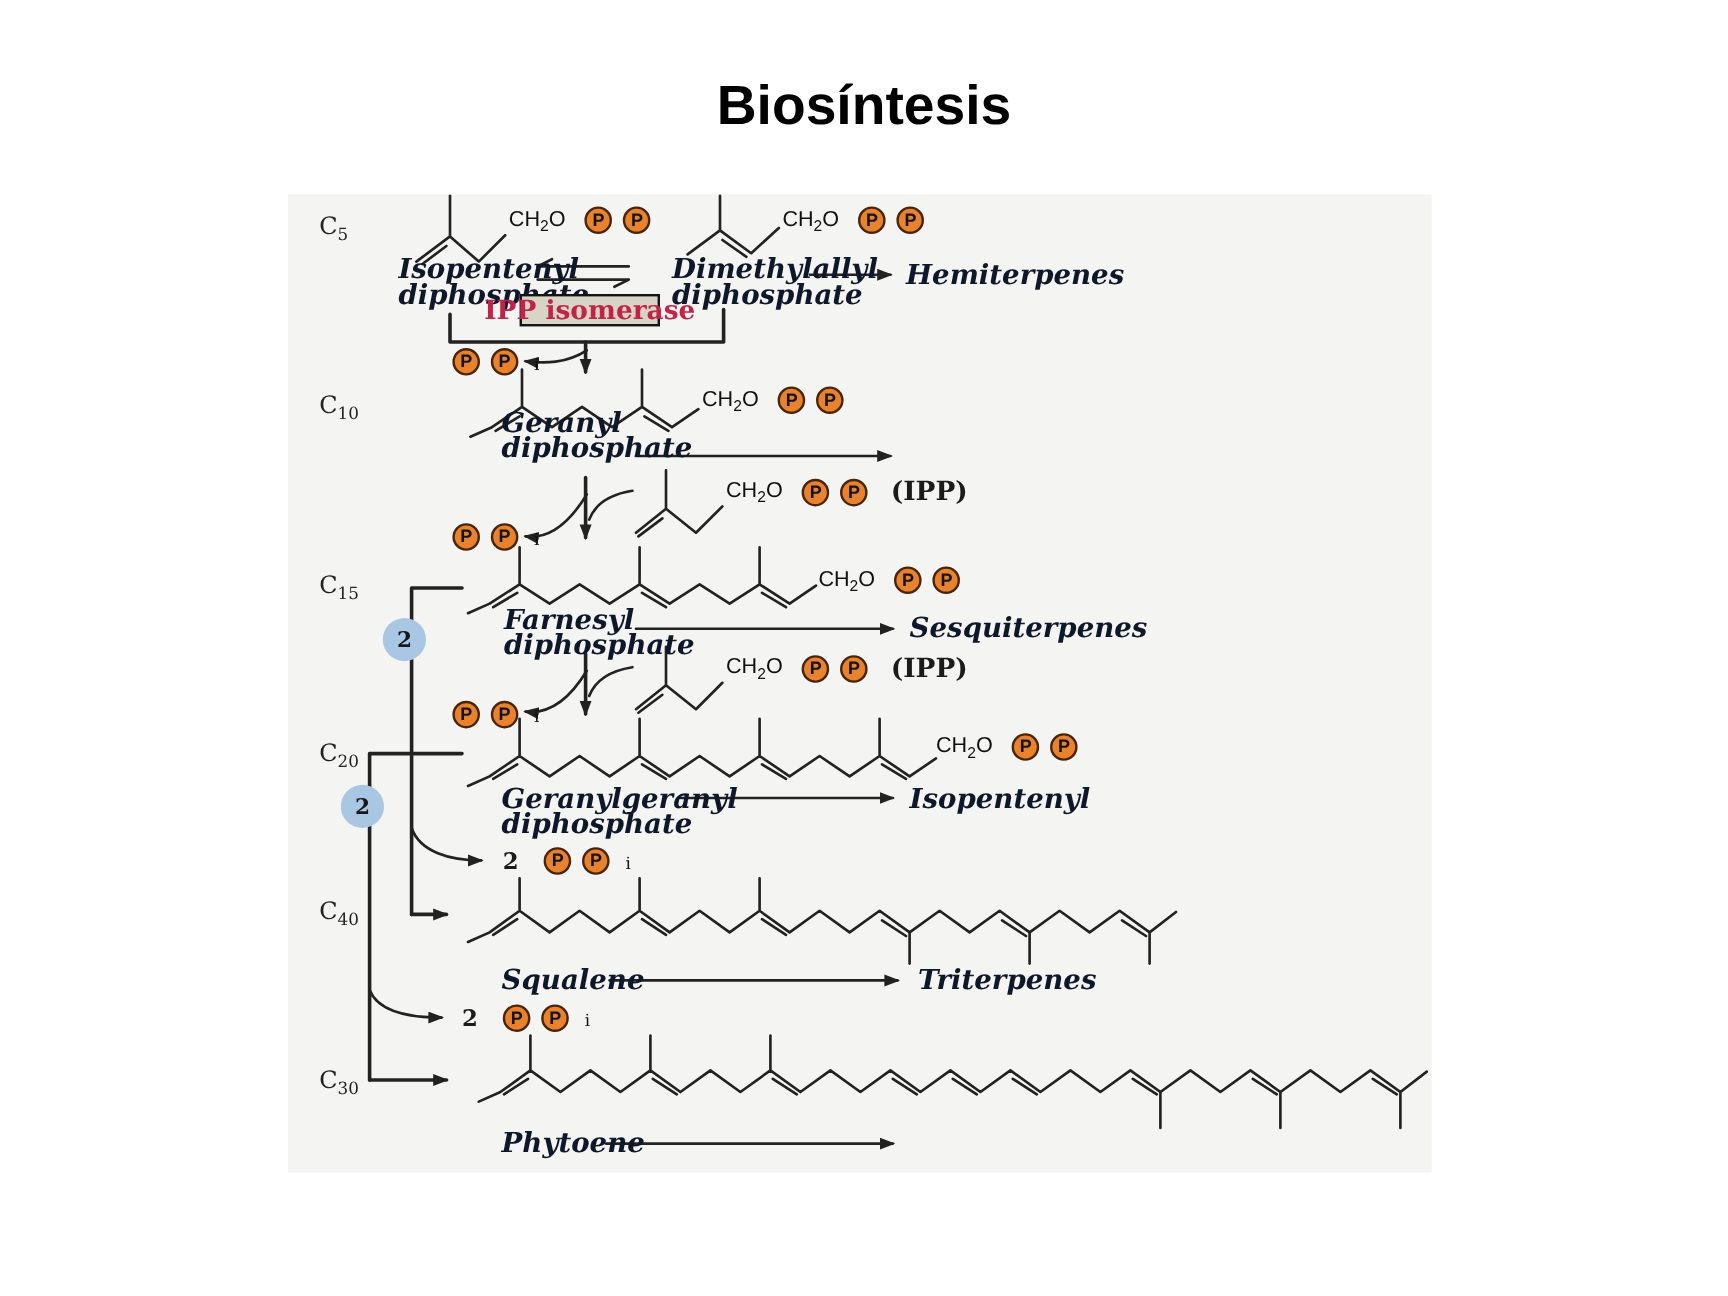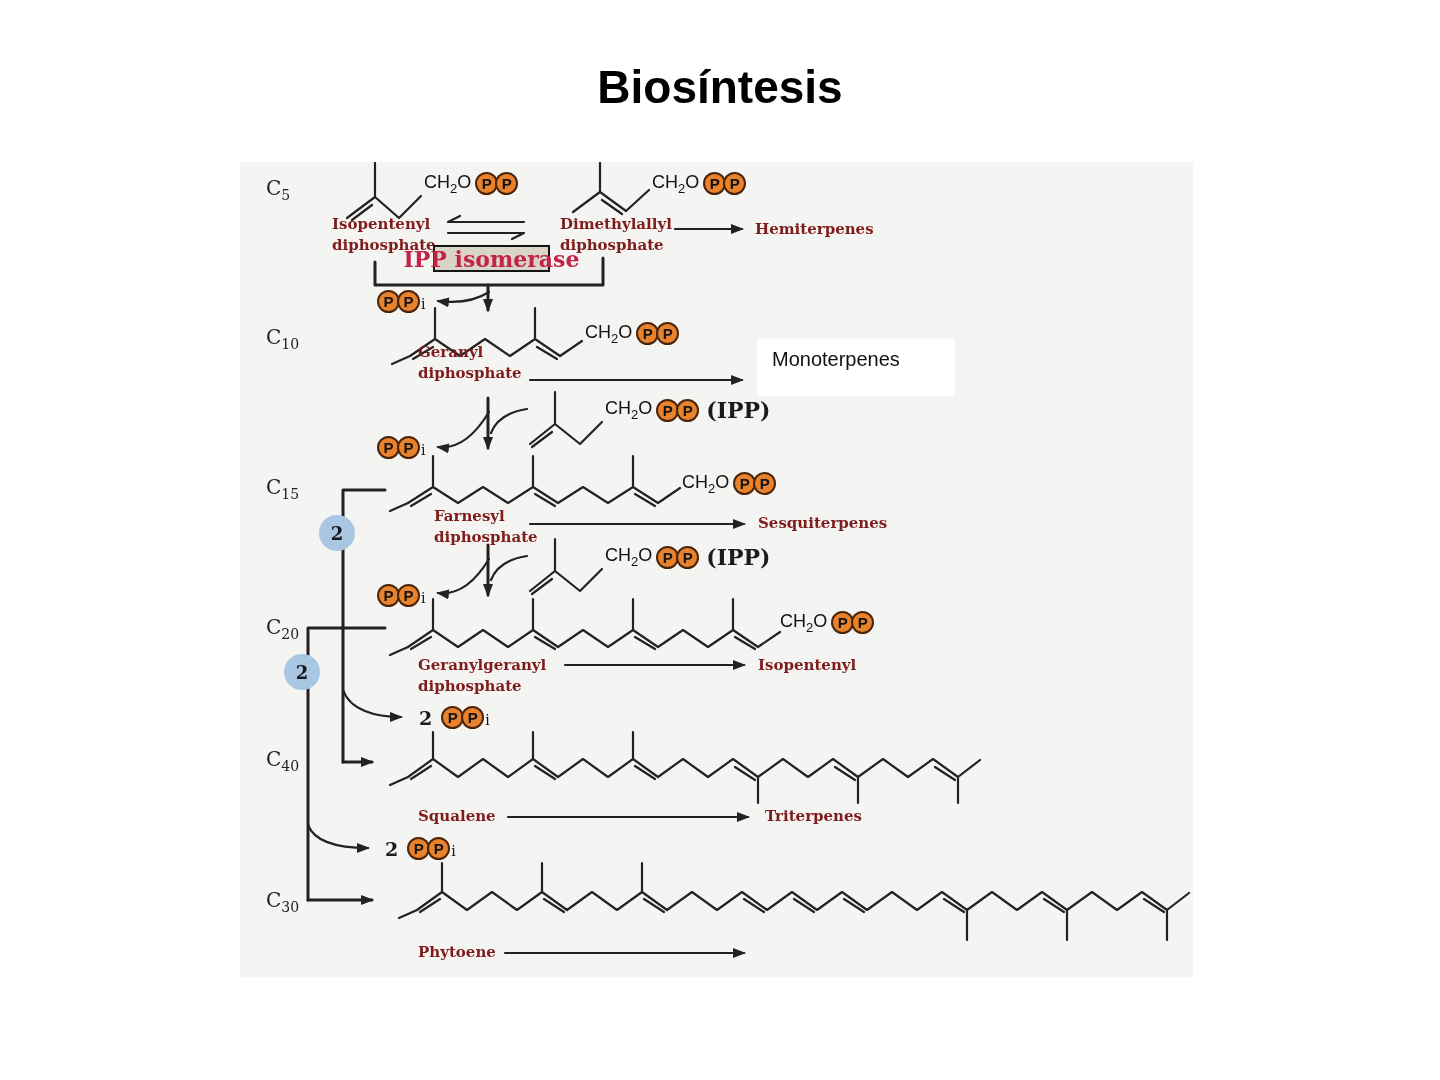--- a/index.html
+++ b/index.html
@@ -6,24 +6,24 @@
   .page { position:relative; width:1440px; height:1080px; background:#ffffff;
           font-family:"DejaVu Serif", serif; overflow:hidden; }
   .title { position:absolute; left:0; right:0; top:60px; text-align:center;
            font-family:"Liberation Sans", sans-serif; font-weight:bold; font-size:46px;
            color:#000; }
   .panel { position:absolute; left:240px; top:162px; width:953px; height:815px;
            background:#f4f4f2; }
   .art   { position:absolute; left:0; top:0; }
   .clabel { position:absolute; font-size:20px; color:#222; white-space:nowrap; }
   .clabel sub { font-size:14px; }
-  .lbl { position:absolute; font-weight:bold; font-size:15px; color:#7f1d1d;
-         line-height:21px; white-space:nowrap; }
+  .lbl { position:absolute; font-weight:bold; font-size:23px; color:#0f172a;
+         line-height:21px; white-space:nowrap;font-style:italic; }
   .formula { position:absolute; display:flex; align-items:center; white-space:nowrap;
-             font-family:"Liberation Sans", sans-serif; font-size:18px; color:#111; }
+             font-family:"Liberation Sans", sans-serif; font-size:18px; color:#111;gap:12px; }
   .chx { margin-right:4px; }
   .chx sub { font-size:13px; }
   .pc { width:23px; height:23px; border-radius:50%; background:#e8822d;
         border:2px solid #4a2408; box-sizing:border-box; color:#141414;
         font-family:"Liberation Sans", sans-serif; font-weight:bold; font-size:15px;
         display:flex; align-items:center; justify-content:center; flex:none; }
   .pc + .pc { margin-left:-3px; }
   .isub { font-family:"DejaVu Serif", serif; font-size:14px; align-self:flex-end;
           padding-bottom:1px; margin-left:1px; }
   .ippnote { font-family:"DejaVu Serif", serif; font-weight:bold; font-size:22px;
@@ -148,36 +148,35 @@
       <div>diphosphate</div>
     </div>
     <div class="lbl" style="left:320px;top:52px">
       <div>Dimethylallyl</div>
       <div>diphosphate</div>
     </div>
     <div class="lbl" style="left:178px;top:180px">
       <div>Geranyl</div>
       <div>diphosphate</div>
     </div>
-    <div class="lbl" style="left:194px;top:344px">
+    <div class="lbl" style="left:180px;top:344px">
       <div>Farnesyl</div>
       <div>diphosphate</div>
     </div>
     <div class="lbl" style="left:178px;top:493px">
       <div>Geranylgeranyl</div>
       <div>diphosphate</div>
     </div>
     <div class="lbl" style="left:178px;top:644px">Squalene</div>
     <div class="lbl" style="left:178px;top:780px">Phytoene</div>
 
     <div class="lbl" style="left:515px;top:57px">Hemiterpenes</div>
     <div class="lbl" style="left:518px;top:351px">Sesquiterpenes</div>
     <div class="lbl" style="left:518px;top:493px">Isopentenyl</div>
     <div class="lbl" style="left:525px;top:644px">Triterpenes</div>
-    <div class="whitebox" style="left:517px;top:177px;width:198px;height:57px">Monoterpenes</div>
 
     <div class="enzyme">IPP isomerase</div>
 
     <div class="bluecirc" style="left:79px;top:353px">2</div>
     <div class="bluecirc" style="left:44px;top:492px">2</div>
 
     <div class="formula" style="left:184px;top:10px">
       <span class="chx"><span>CH</span><sub>2</sub><span>O</span></span>
       <span class="pc">P</span>
       <span class="pc">P</span>

